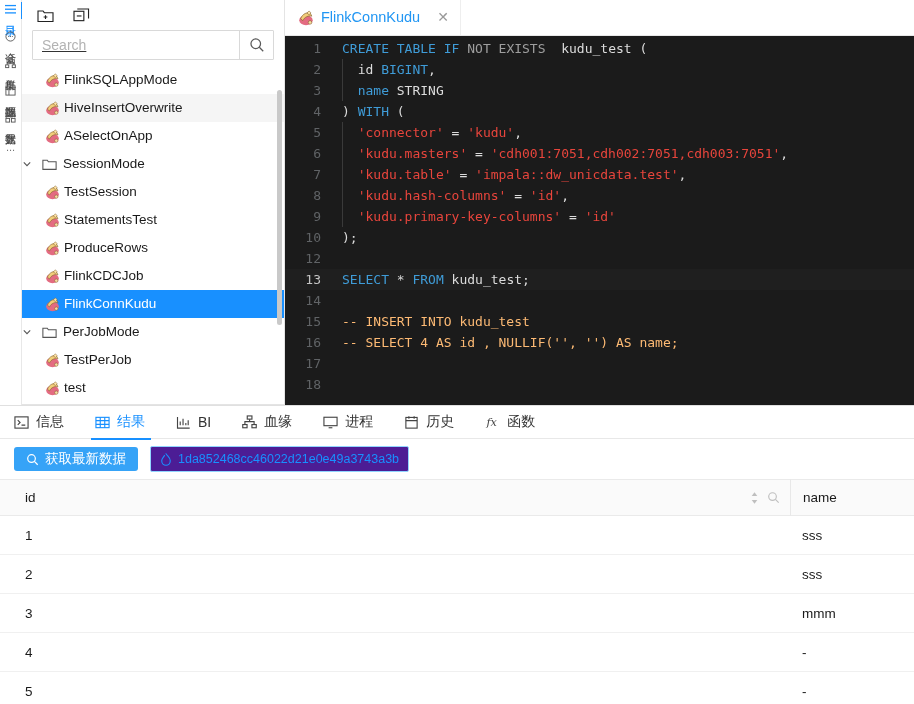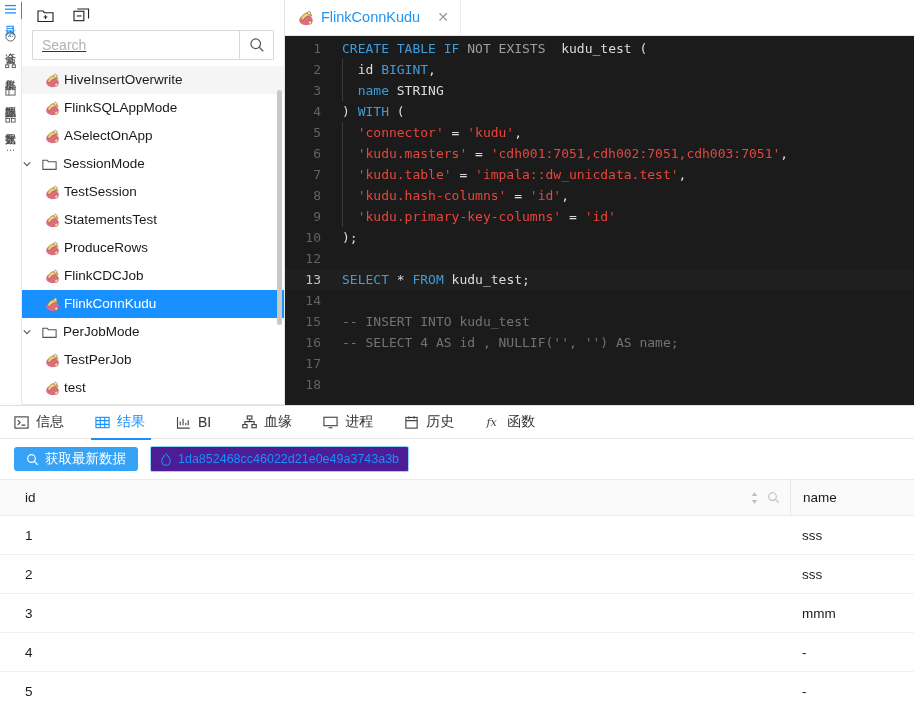--- a/index.html
+++ b/index.html
@@ -132,21 +132,21 @@
   }
   .code-line.cur .gutter { color: #c4c4c4; }
   .code-txt { color: #d4d4d4; padding-left: 11px; position: relative; }
   .code-line.indent .code-txt::before {
     content: ""; position: absolute; left: 11px; top: 0; bottom: 0;
     width: 1px; background: #3a3a3a;
   }
   .kw   { color: #3f9cd8; }
   .kw2  { color: #9e9e9e; }
   .str  { color: #e8453c; }
-  .cmt  { color: #737373; }
+  .cmt  { color: #fdba74; }
   .typ  { color: #3f9cd8; }
   .plain{ color: #dcdcdc; }
   .op   { color: #d4d4d4; }
 
   
   .bottom {
     flex: 1; display: flex; flex-direction: column; background: #fff;
     border-top: 1px solid #e0e0e0;
   }
   .panel-tabs {
@@ -307,43 +307,43 @@
                 <g fill="none" stroke="#595959" stroke-width="1.4">
                   <circle cx="7.6" cy="7.6" r="5.4"></circle>
                   <path d="M11.6 11.6L16 16"></path>
                 </g>
               </svg>
           </div>
         </div>
       </div>
 
       <div class="tree" id="tree-container">
+          <div class="tree-row">
+            <span class="caret"></span>
+            <span class="file-ico">
+              <svg width="17" height="16" viewBox="0 0 20 19">
+                <ellipse cx="10" cy="12.5" rx="7.5" ry="5.6" fill="#e36b81"></ellipse>
+                <path d="M4 11 C6 5, 12 3, 15 5 L16.5 8 C13 7 8 9 6.5 13 Z" fill="#f2cd7a" stroke="#7d5a2a" stroke-width="0.7"></path>
+                <path d="M11 4.5 L13.5 2.2 L15.5 4.4 L13.5 6.5 Z" fill="#ffe6a8" stroke="#7d5a2a" stroke-width="0.6"></path>
+                <circle cx="14.5" cy="15" r="2" fill="#f6dca0" stroke="#7d5a2a" stroke-width="0.6"></circle>
+              </svg>
+            </span>
+            <span class="label">FlinkSQLAppMode</span>
+          </div>
           <div class="tree-row hl">
             <span class="caret"></span>
             <span class="file-ico">
               <svg width="17" height="16" viewBox="0 0 20 19">
                 <ellipse cx="10" cy="12.5" rx="7.5" ry="5.6" fill="#e36b81"></ellipse>
                 <path d="M4 11 C6 5, 12 3, 15 5 L16.5 8 C13 7 8 9 6.5 13 Z" fill="#f2cd7a" stroke="#7d5a2a" stroke-width="0.7"></path>
                 <path d="M11 4.5 L13.5 2.2 L15.5 4.4 L13.5 6.5 Z" fill="#ffe6a8" stroke="#7d5a2a" stroke-width="0.6"></path>
                 <circle cx="14.5" cy="15" r="2" fill="#f6dca0" stroke="#7d5a2a" stroke-width="0.6"></circle>
               </svg>
             </span>
             <span class="label">HiveInsertOverwrite</span>
-          </div>
-          <div class="tree-row">
-            <span class="caret"></span>
-            <span class="file-ico">
-              <svg width="17" height="16" viewBox="0 0 20 19">
-                <ellipse cx="10" cy="12.5" rx="7.5" ry="5.6" fill="#e36b81"></ellipse>
-                <path d="M4 11 C6 5, 12 3, 15 5 L16.5 8 C13 7 8 9 6.5 13 Z" fill="#f2cd7a" stroke="#7d5a2a" stroke-width="0.7"></path>
-                <path d="M11 4.5 L13.5 2.2 L15.5 4.4 L13.5 6.5 Z" fill="#ffe6a8" stroke="#7d5a2a" stroke-width="0.6"></path>
-                <circle cx="14.5" cy="15" r="2" fill="#f6dca0" stroke="#7d5a2a" stroke-width="0.6"></circle>
-              </svg>
-            </span>
-            <span class="label">FlinkSQLAppMode</span>
           </div>
           <div class="tree-row">
             <span class="caret"></span>
             <span class="file-ico">
               <svg width="17" height="16" viewBox="0 0 20 19">
                 <ellipse cx="10" cy="12.5" rx="7.5" ry="5.6" fill="#e36b81"></ellipse>
                 <path d="M4 11 C6 5, 12 3, 15 5 L16.5 8 C13 7 8 9 6.5 13 Z" fill="#f2cd7a" stroke="#7d5a2a" stroke-width="0.7"></path>
                 <path d="M11 4.5 L13.5 2.2 L15.5 4.4 L13.5 6.5 Z" fill="#ffe6a8" stroke="#7d5a2a" stroke-width="0.6"></path>
                 <circle cx="14.5" cy="15" r="2" fill="#f6dca0" stroke="#7d5a2a" stroke-width="0.6"></circle>
               </svg>

